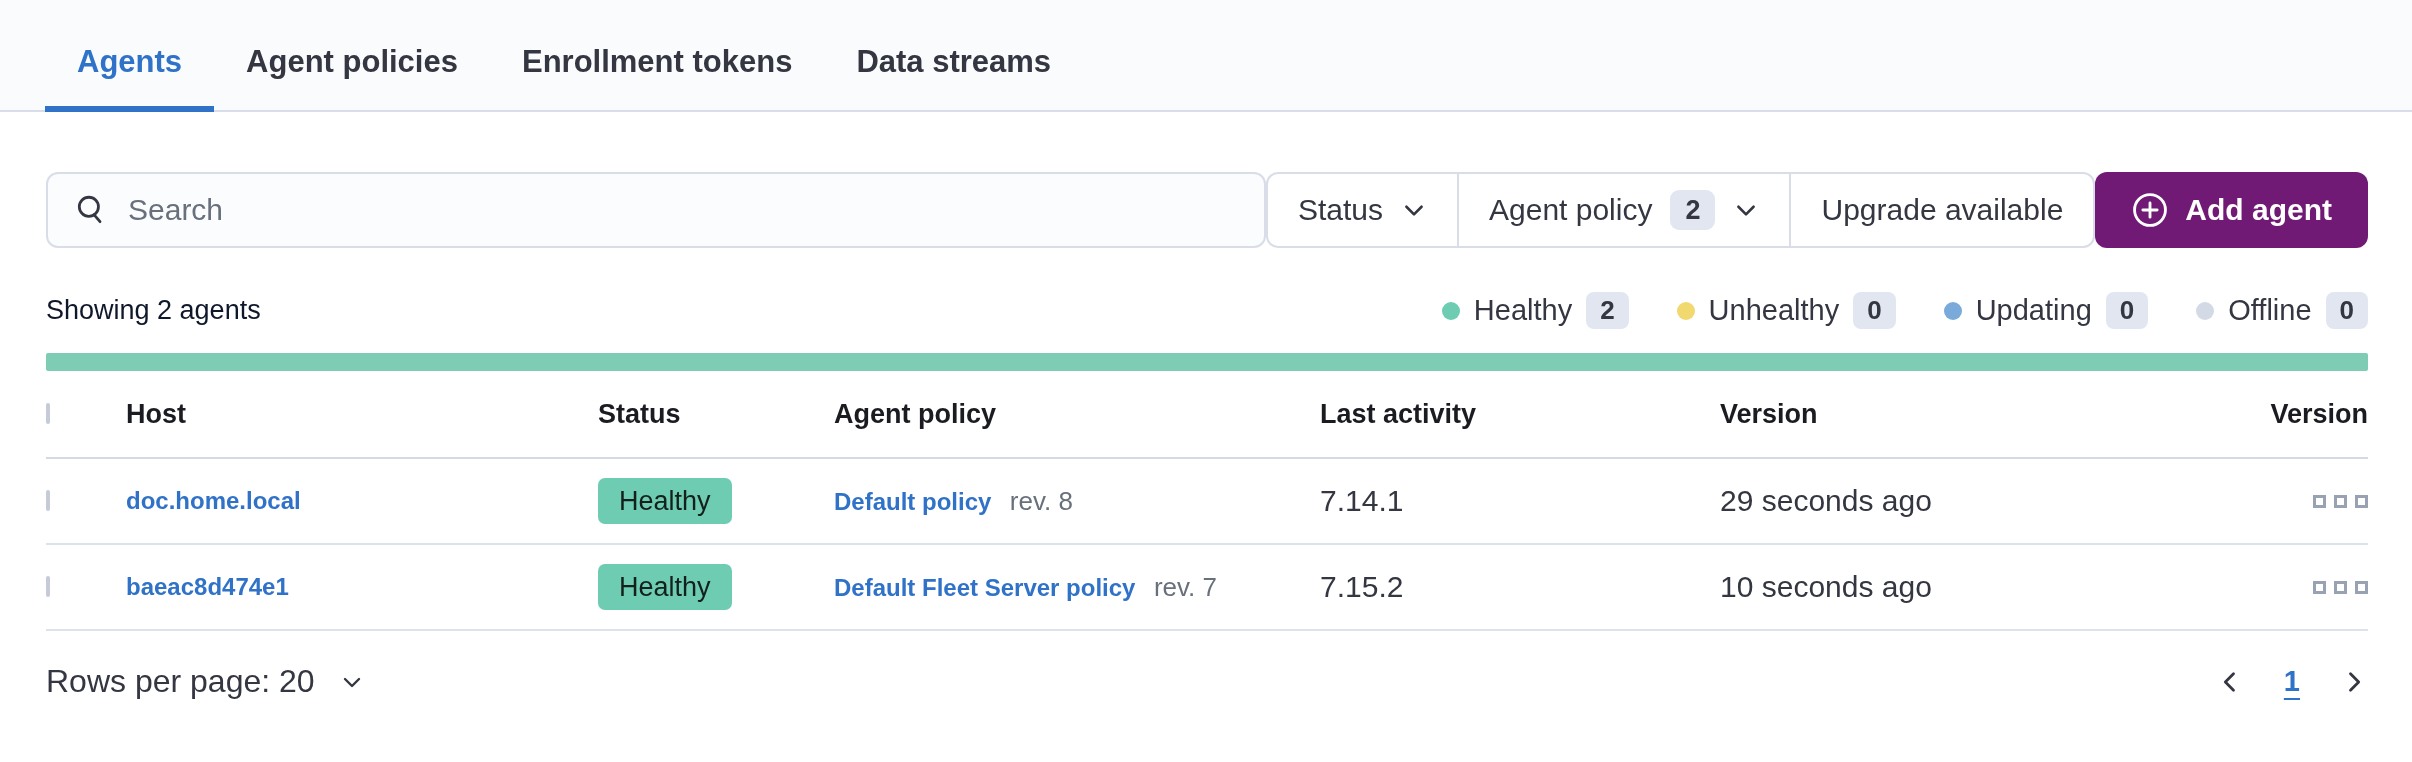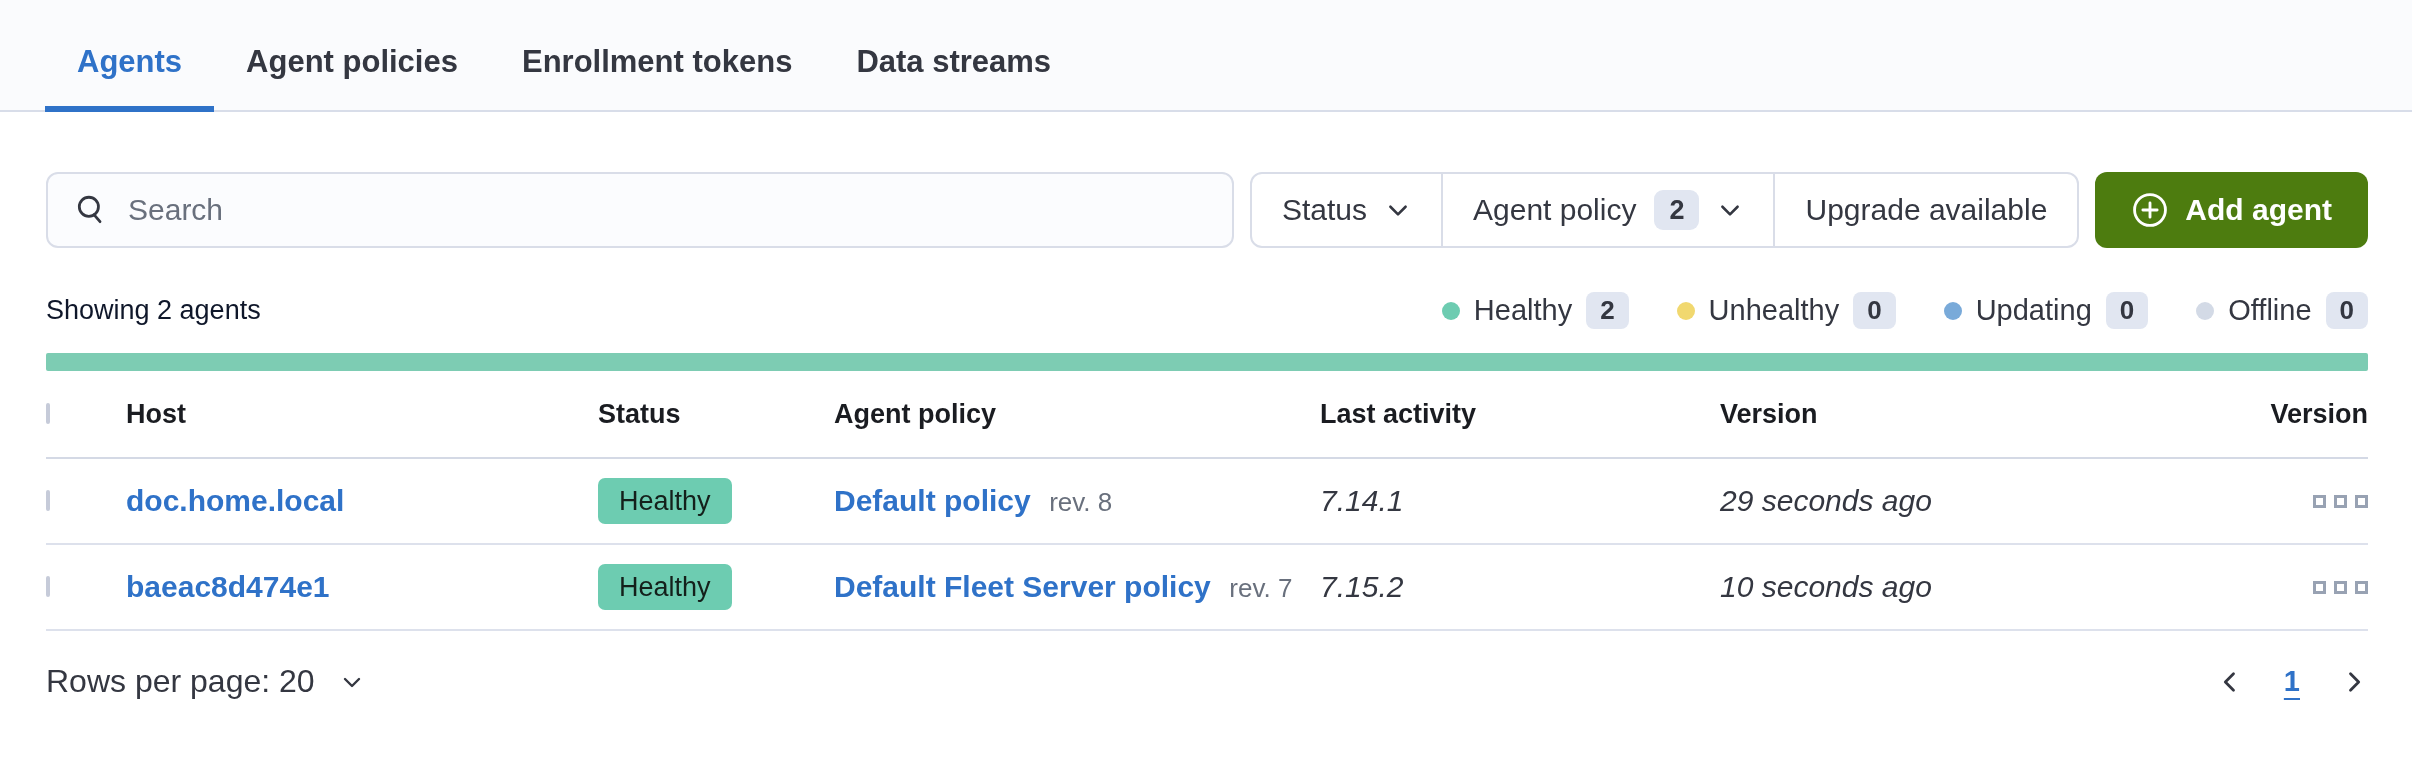--- a/index.html
+++ b/index.html
@@ -34,21 +34,20 @@
     left: 0; right: 0; bottom: -2px;
     height: 6px;
     background: #2f72c8;
   }
 
   
   .toolbar {
     display: flex;
     align-items: center;
     margin: 60px 44px 0 46px;
-    gap: 16px;
   }
   .search-box {
     flex: 1;
     height: 76px;
     background: #fbfcfe;
     border: 2px solid #d9dde8;
     border-radius: 12px;
     display: flex;
     align-items: center;
     padding: 0 26px;
@@ -81,21 +80,21 @@
     color: #343741;
     font-size: 27px;
     font-weight: 600;
     border-radius: 9px;
     padding: 4px 15px;
     line-height: 1.2;
   }
 
   .add-agent-btn {
     height: 76px;
-    background: #4d7c0f;
+    background: #701a75;
     border: none;
     border-radius: 12px;
     color: #ffffff;
     font-family: inherit;
     font-size: 30px;
     font-weight: 600;
     display: flex;
     align-items: center;
     gap: 16px;
     padding: 0 36px;
@@ -146,35 +145,35 @@
     align-items: center;
     border-bottom: 2px solid #dde1ec;
   }
   .t-head { height: 88px; border-bottom-color: #d4d9e5; }
   .t-body-row { height: 86px; }
   .th {
     font-size: 27px;
     font-weight: 700;
     color: #1a1c21;
   }
-  .cell { font-size: 30px; color: #343741; font-style: italic; }
+  .cell { font-size: 30px; color: #343741; }
   .col-actions { text-align: right; display: flex; justify-content: flex-end; }
 
   .checkbox {
     width: 32px; height: 32px;
     border: 2px solid #c6cbd9;
     border-radius: 8px;
     background: #ffffff;
     cursor: pointer;
   }
   a.table-link {
     color: #2f72c8;
     font-weight: 600;
     text-decoration: none;
-    font-size: 30px;
+    font-size: 24px;
     cursor: pointer;
   }
   .status-badge {
     display: inline-block;
     background: #6dccb1;
     color: #14201b;
     font-size: 27px;
     border-radius: 7px;
     padding: 7px 21px;
     line-height: 1.2;

